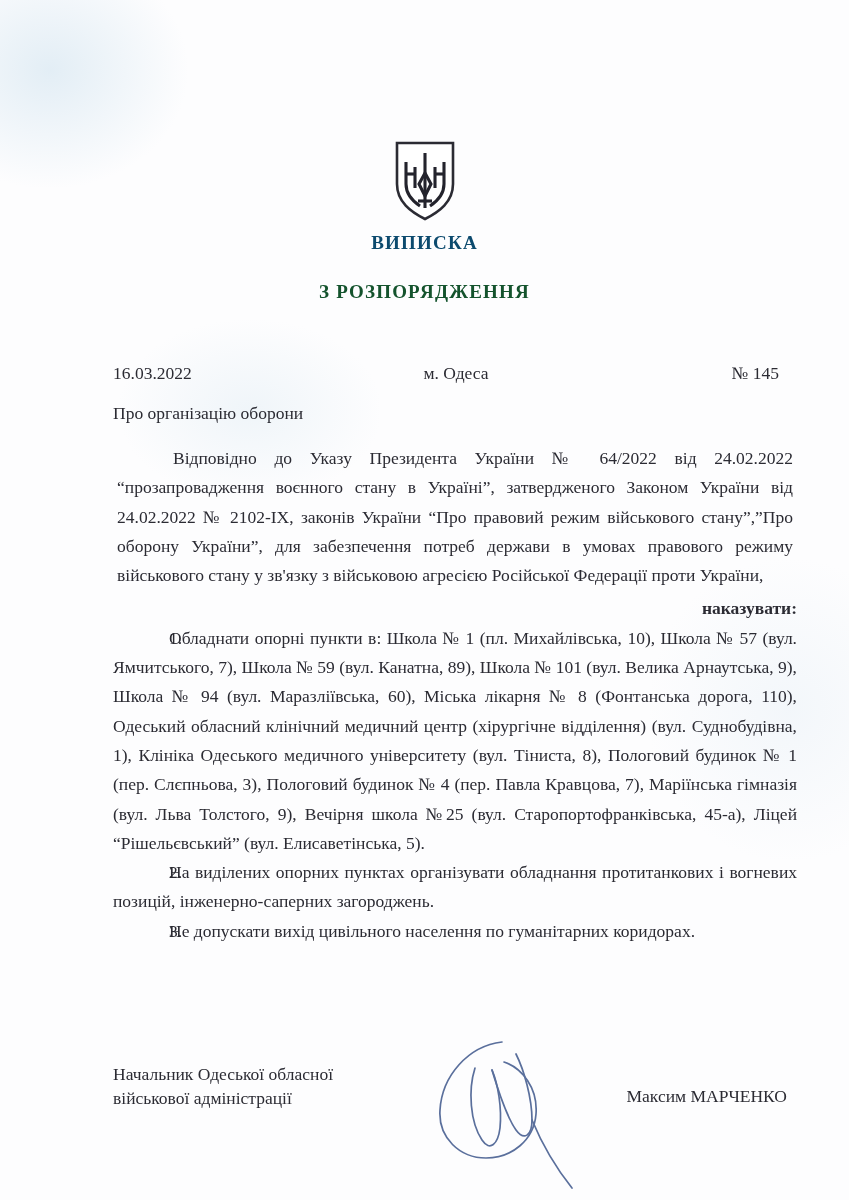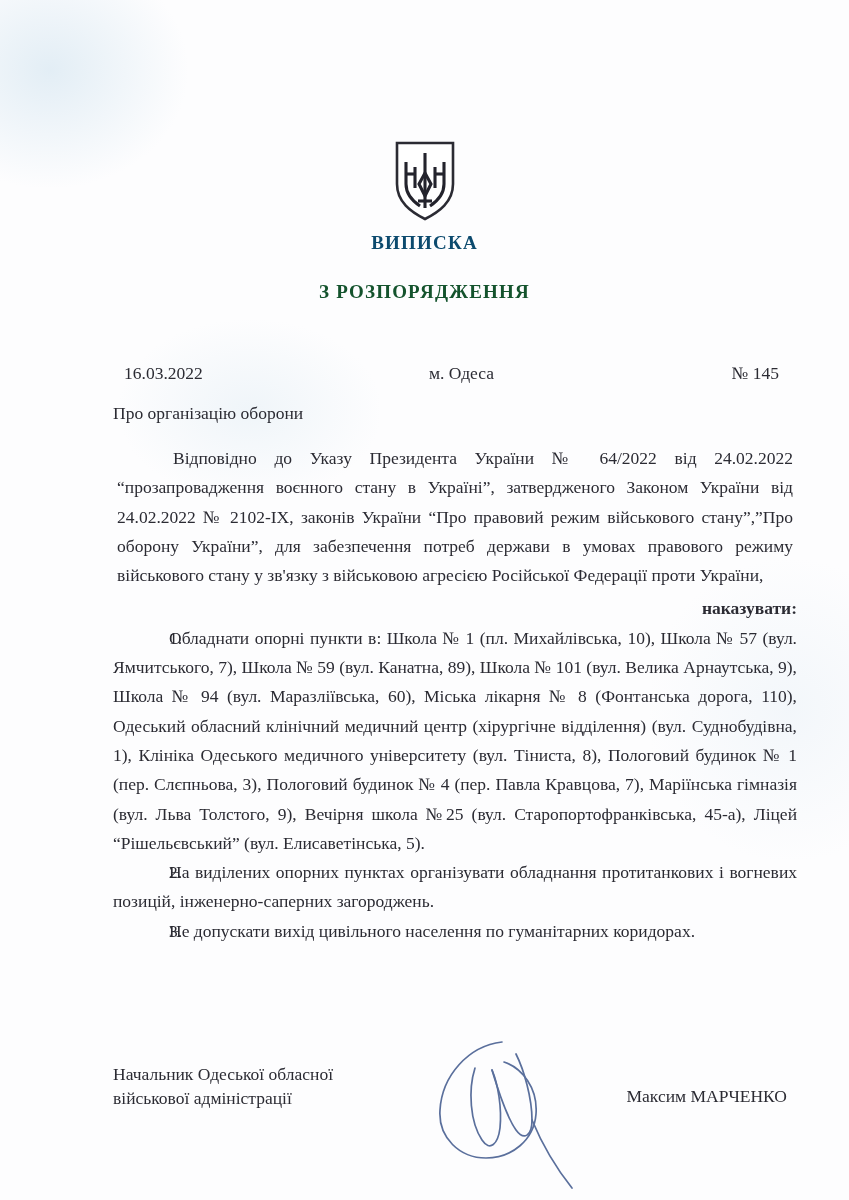--- a/index.html
+++ b/index.html
@@ -64,21 +64,21 @@
   .title-sub {
     font-weight: bold;
     font-size: 19px;
     letter-spacing: 1.2px;
     color: #14532d;
     margin-top: 27px;
   }
 
   .meta-row {
     position: absolute;
-    left: 124px;
+    left: 113px;
     right: 70px;
     top: 363px;
     display: flex;
     align-items: flex-start;
     font-size: 17.5px;
   }
   .meta-date { width: 200px; }
   .meta-city { flex: 1; text-align: center; margin-left: -60px; }
   .meta-number { width: 120px; text-align: right; }
 

